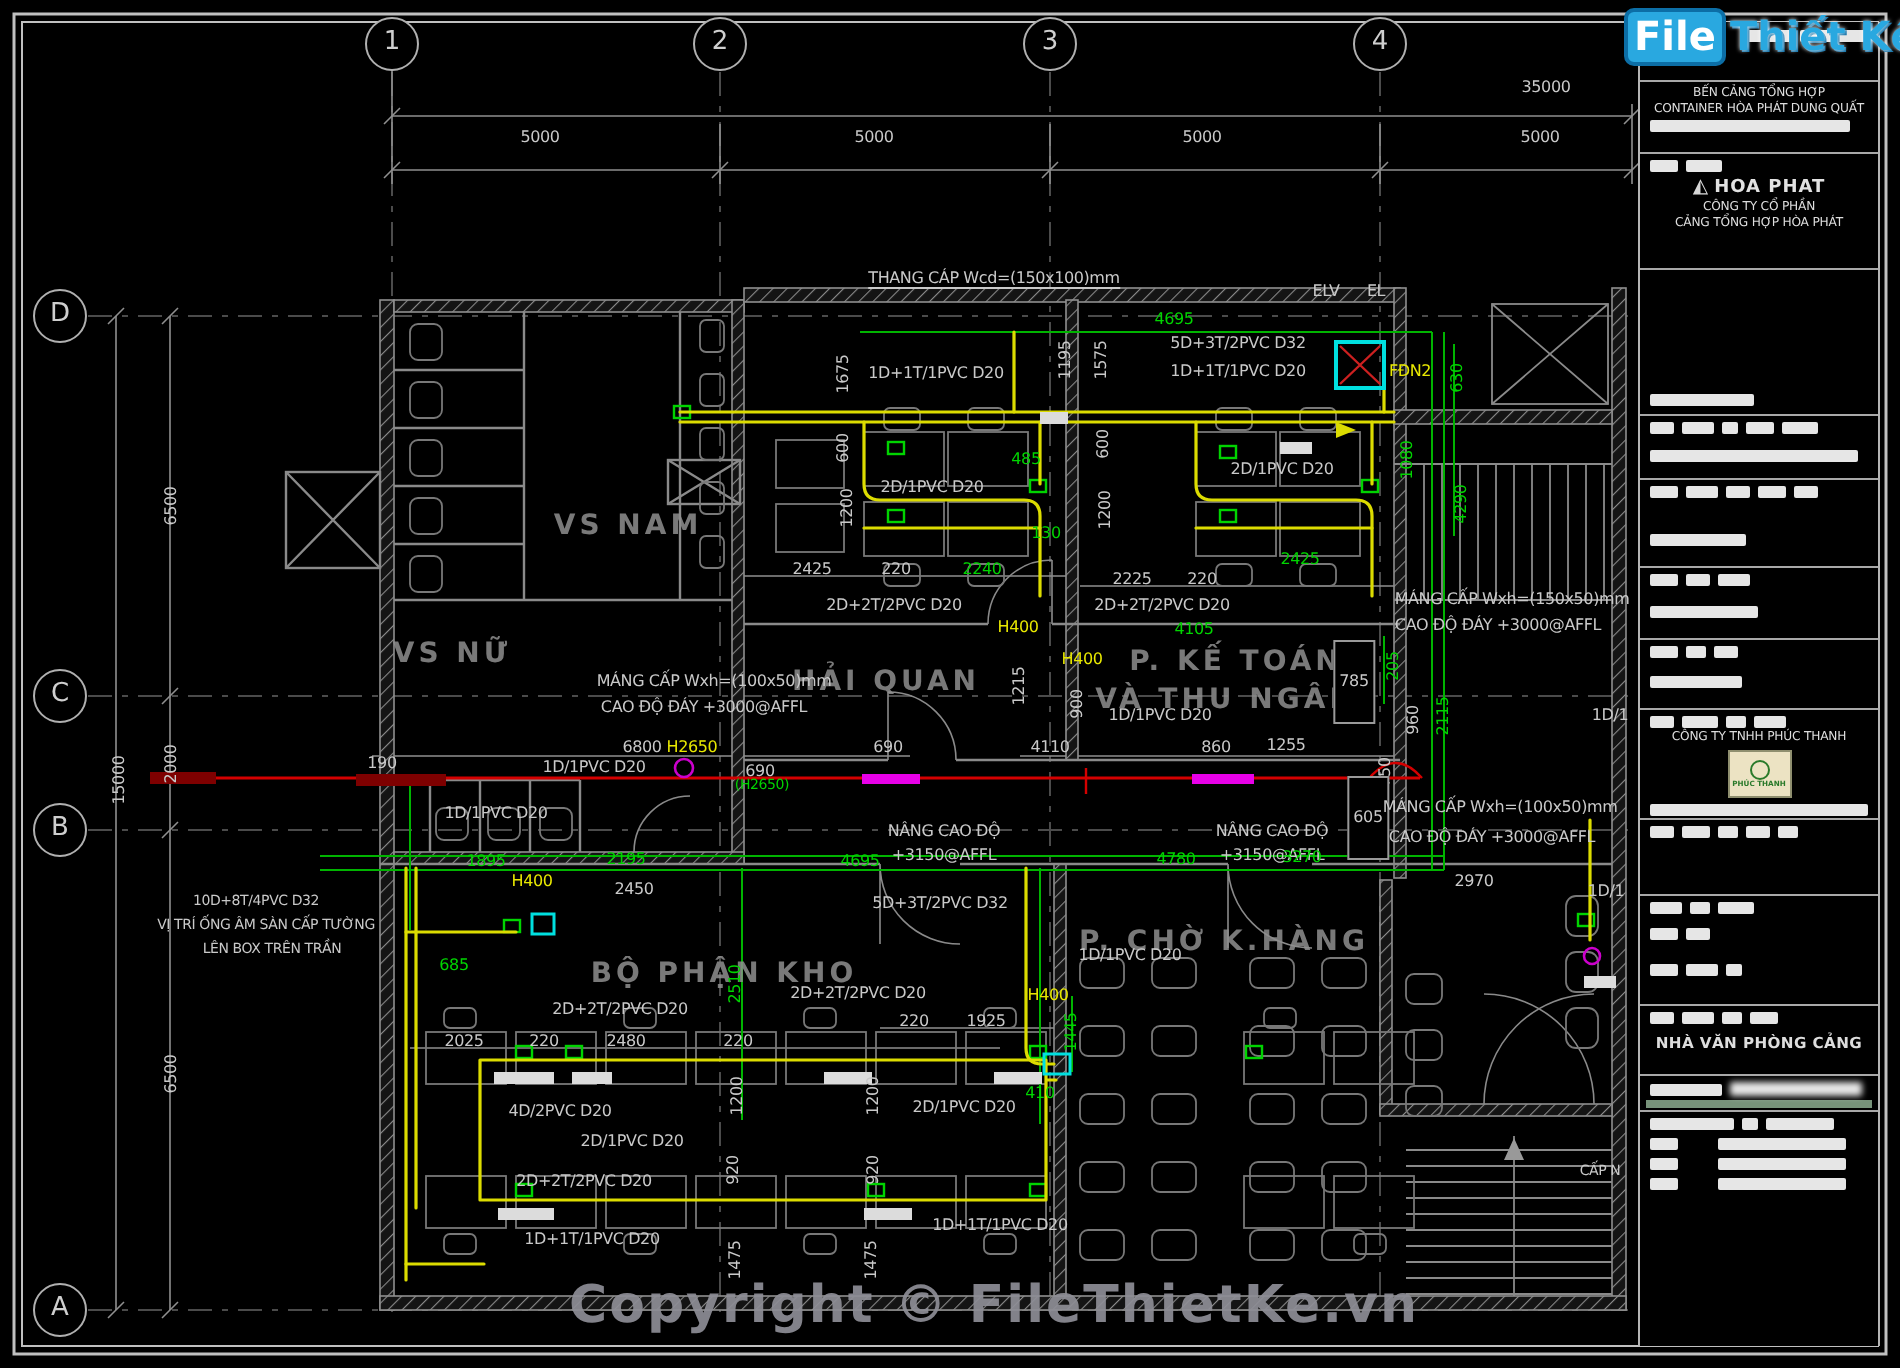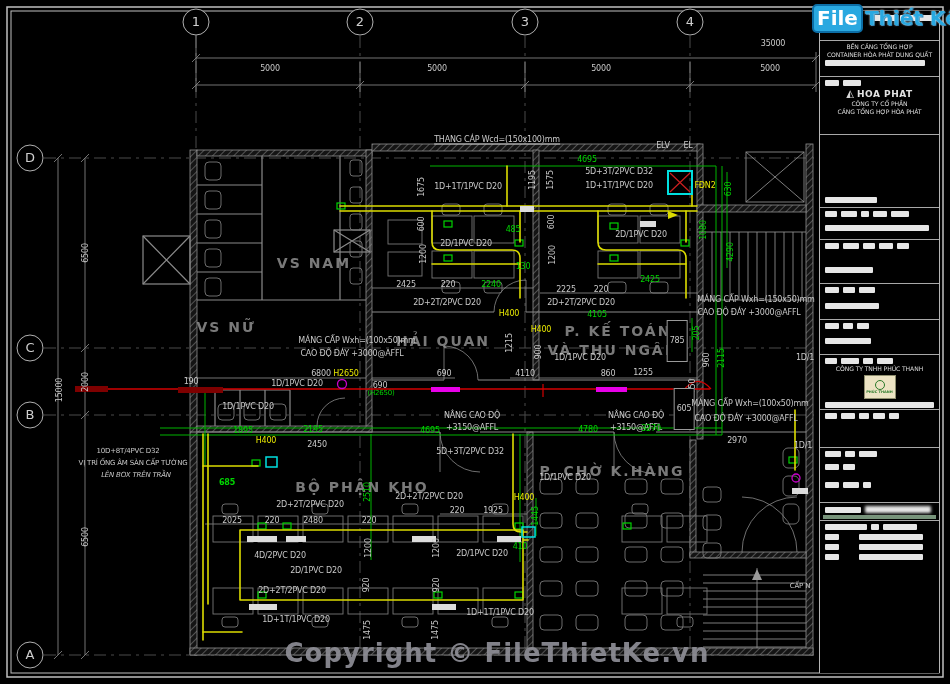--- a/index.html
+++ b/index.html
@@ -400,20 +400,29 @@
         </div>
     <div class="rowbars" style="margin-top:5px">
           <span class="bar" style="width:14px"></span>
           <span class="bar" style="width:12px"></span>
         </div>
     <div class="rowbars" style="margin-top:10px">
           <span class="bar" style="width:14px"></span>
           <span class="bar" style="width:16px"></span>
           <span class="bar" style="width:8px"></span>
         </div>
+  </div>
+  <div class="sec" style="height:35px">
+    <div class="rowbars">
+          <span class="bar" style="width:12px"></span>
+          <span class="bar" style="width:16px"></span>
+          <span class="bar" style="width:10px"></span>
+          <span class="bar" style="width:14px"></span>
+        </div>
+    <div class="t8" style="margin-top:4px">NHÀ VĂN PHÒNG CẢNG</div>
   </div>
   <div class="sec" style="height:18px">
     <div class="rowbars">
           <span class="bar" style="width:36px"></span>
           <span class="bar blur" style="width:66px;height:7px"></span>
         </div>
     <div class="gband"></div>
   </div>
   <div class="sec" style="height:40px;border-bottom:none">
     <div class="rowbars">
@@ -523,22 +532,22 @@
     <span class="lbl" style="left: 651px; top: 429px; color: rgb(0, 212, 0);">3270</span>
     <span class="lbl" style="left: 750px; top: 404px; color: rgb(201, 201, 201);">MÁNG CẤP Wxh=(100x50)mm</span>
     <span class="lbl" style="left: 746px; top: 419px; color: rgb(201, 201, 201);">CAO ĐỘ ĐÁY +3000@AFFL</span>
     <span class="lbl" style="left: 737px; top: 441px; color: rgb(201, 201, 201);">2970</span>
     <span class="lbl" style="left: 803px; top: 446px; color: rgb(201, 201, 201);">1D/1</span>
     <span class="lbl" style="left: 266px; top: 441px; color: rgb(232, 232, 0);">H400</span>
     <span class="lbl" style="left: 317px; top: 445px; color: rgb(201, 201, 201);">2450</span>
     <span class="lbl" style="left: 470px; top: 452px; color: rgb(201, 201, 201);">5D+3T/2PVC D32</span>
     <span class="lbl" style="left: 128px; top: 451px; font-size: 7px; color: rgb(201, 201, 201);">10D+8T/4PVC D32</span>
     <span class="lbl" style="left: 133px; top: 463px; font-size: 7px; color: rgb(201, 201, 201);">VỊ TRÍ ỐNG ÂM SÀN CẤP TƯỜNG</span>
-    <span class="lbl" style="left: 136px; top: 475px; font-size: 7px; color: rgb(201, 201, 201); font-style: italic;">LÊN BOX TRÊN TRẦN</span>
-    <span class="lbl" style="left: 227px; top: 483px; color: rgb(0, 212, 0); font-weight: bold;">685</span>
+    <span class="lbl" style="left: 136px; top: 475px; font-size: 7px; color: rgb(201, 201, 201);">LÊN BOX TRÊN TRẦN</span>
+    <span class="lbl" style="left: 227px; top: 483px; color: rgb(0, 212, 0);">685</span>
     <span class="lbl room" style="left: 362px; top: 487px; color: rgb(143, 143, 143);">BỘ PHẬN KHO</span>
     <span class="lbl room" style="left: 612px; top: 471px; color: rgb(143, 143, 143);">P. CHỜ K.HÀNG</span>
     <span class="lbl" style="left: 310px; top: 505px; color: rgb(201, 201, 201);">2D+2T/2PVC D20</span>
     <span class="lbl" style="left: 429px; top: 497px; color: rgb(201, 201, 201);">2D+2T/2PVC D20</span>
     <span class="lbl" style="left: 457px; top: 511px; color: rgb(201, 201, 201);">220</span>
     <span class="lbl" style="left: 493px; top: 511px; color: rgb(201, 201, 201);">1925</span>
     <span class="lbl" style="left: 232px; top: 521px; color: rgb(201, 201, 201);">2025</span>
     <span class="lbl" style="left: 272px; top: 521px; color: rgb(201, 201, 201);">220</span>
     <span class="lbl" style="left: 313px; top: 521px; color: rgb(201, 201, 201);">2480</span>
     <span class="lbl" style="left: 369px; top: 521px; color: rgb(201, 201, 201);">220</span>

